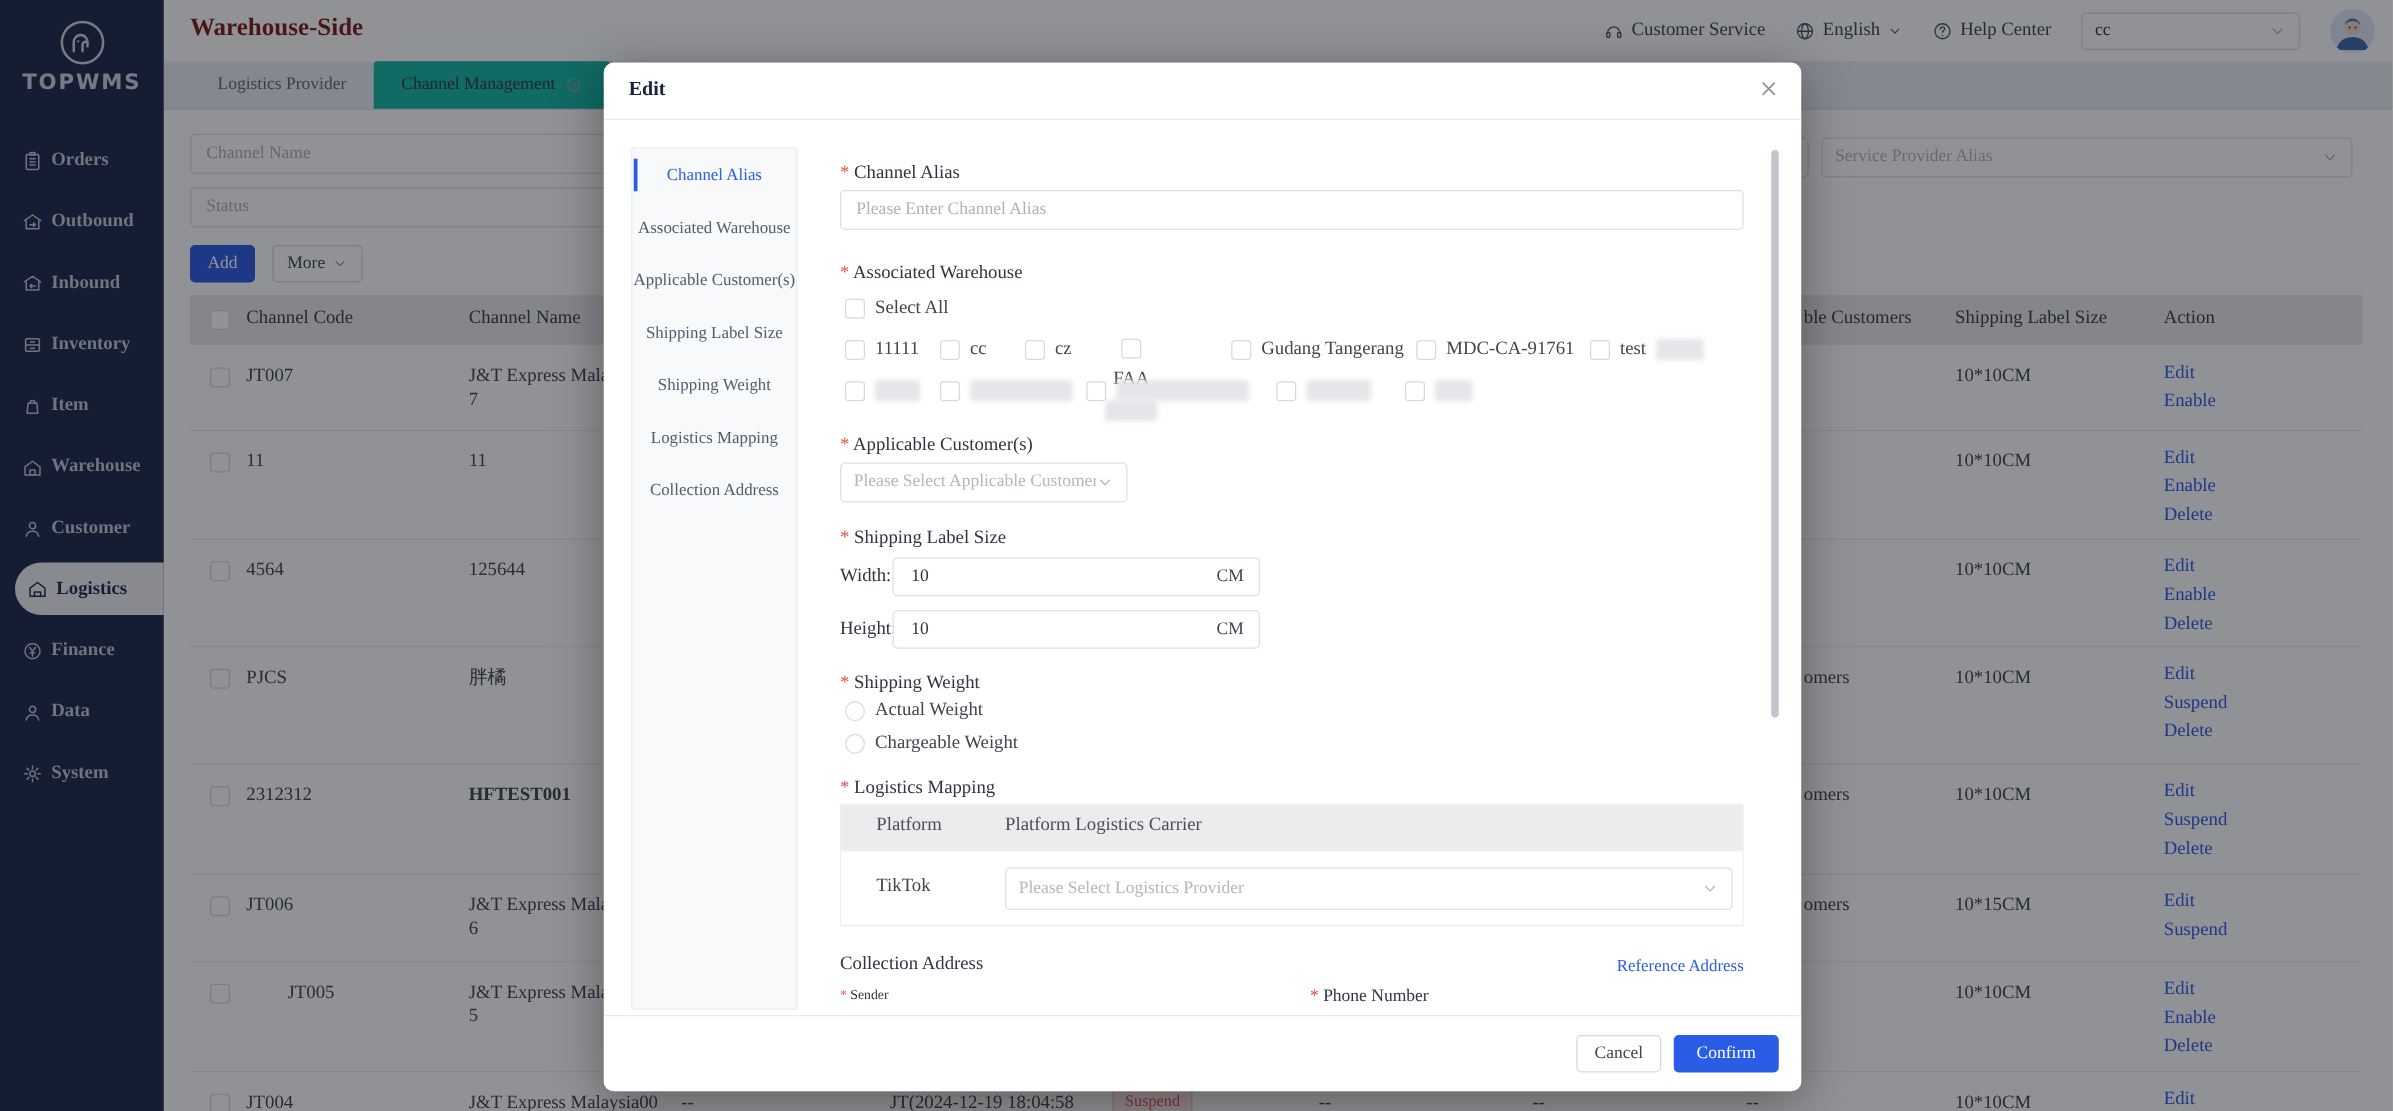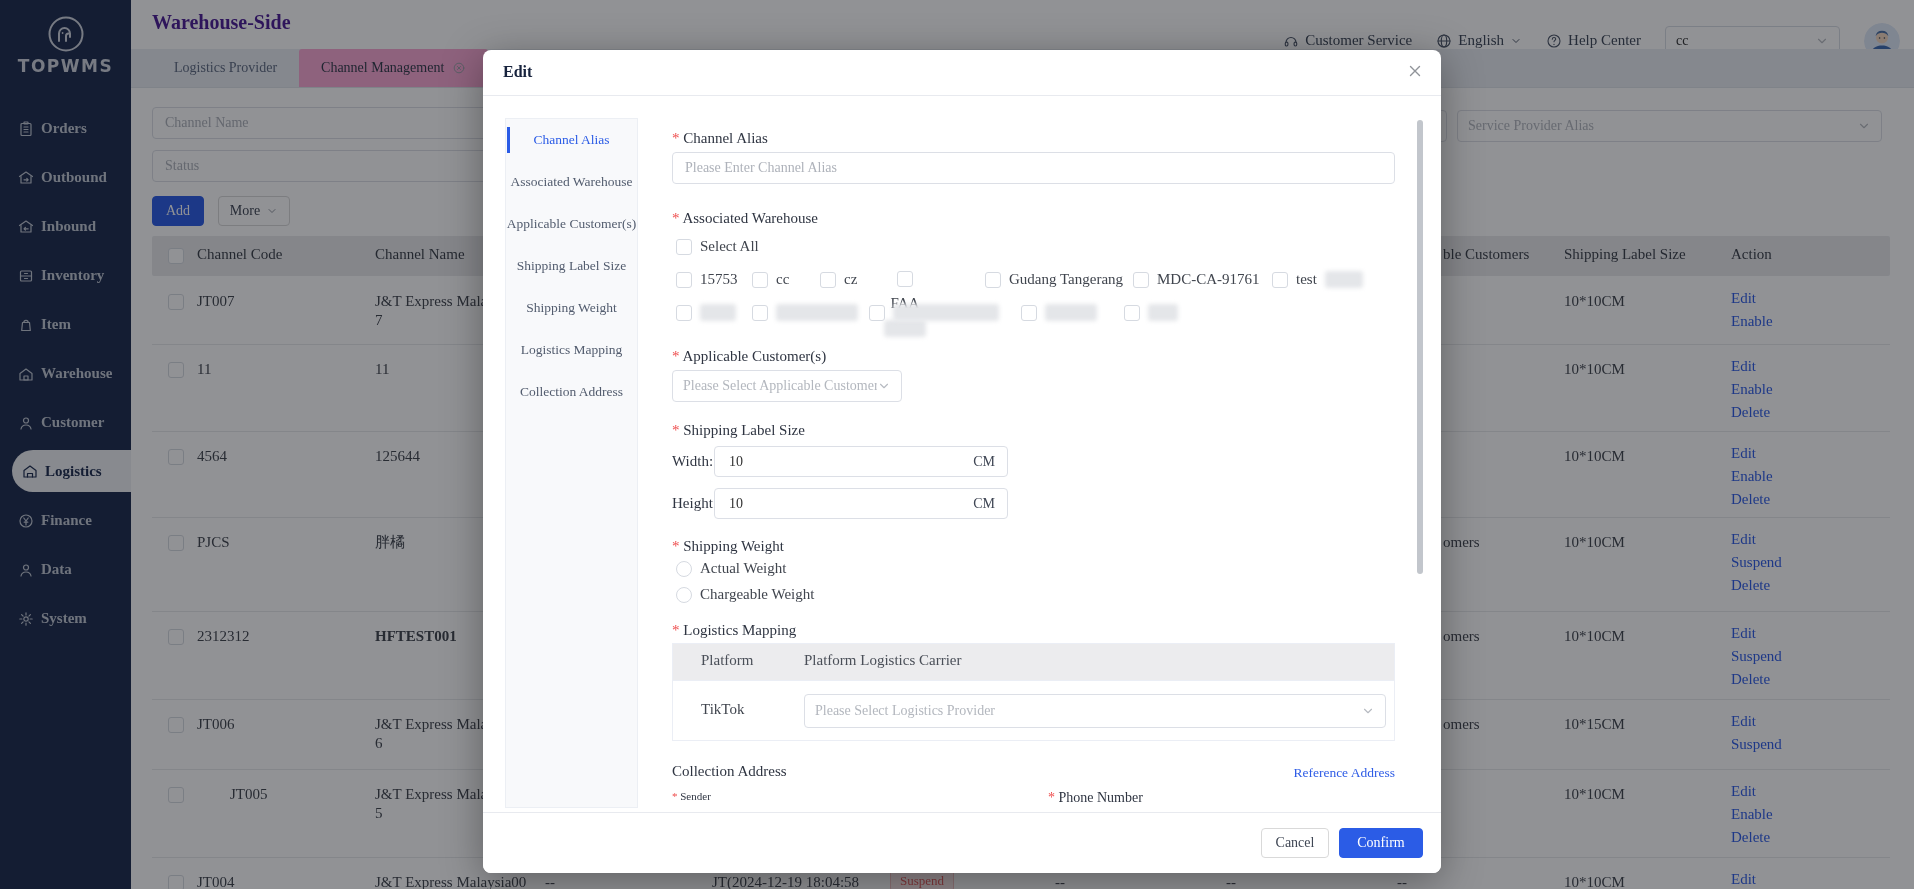--- a/index.html
+++ b/index.html
@@ -19,32 +19,32 @@
          font-size:17px;letter-spacing:1.5px;color:#cfd4de}
   .snav{position:absolute;left:0;top:104px;width:131px}
   .sitem{height:49px;display:flex;align-items:center;padding-left:18px;color:#c2c8d4;cursor:pointer}
   .sitem .slabel{margin-left:7px;font-size:15px;font-weight:700}
   .sitem.active{background:#eef0f4;color:var(--sidebar);margin-left:12px;padding-left:10px;
                 border-radius:21px 0 0 21px;height:42px;margin-top:3px;margin-bottom:4px}
   .sitem svg{flex:none}
 
   
   .topbar{position:absolute;left:131px;top:0;width:1783px;height:49px;background:#fff}
-  .ptitle{position:absolute;left:21px;top:11px;font-size:20px;font-weight:700;color:#4c1d95;margin:0}
-  .topright{position:absolute;right:14px;top:16px;height:49px;display:flex;align-items:center;gap:24px}
+  .ptitle{position:absolute;left:21px;top:11px;font-size:20px;font-weight:700;color:#7f1d1d;margin:0}
+  .topright{position:absolute;right:14px;top:0;height:49px;display:flex;align-items:center;gap:24px}
   .topitem{display:flex;align-items:center;gap:6px;color:#3c4656;font-size:15px;cursor:pointer}
   .acct{width:175px;height:30px;border:1px solid #d8dce3;border-radius:4px;background:#fff;
         display:flex;align-items:center;justify-content:space-between;padding:0 10px;font-size:14px;color:#333;cursor:pointer}
   .avatar{width:36px;height:36px;border-radius:50%;overflow:hidden;flex:none;cursor:pointer}
 
   
   .tabbar{position:absolute;left:131px;top:49px;width:1783px;height:39px;background:#e9edf2;
           display:flex;align-items:stretch;padding-left:21px;border-bottom:1px solid #dfe3e9}
   .tab{display:flex;align-items:center;gap:8px;padding:0 22px;font-size:14px;color:#5f6b82;cursor:pointer}
-  .tab.active{background:#f9a8d4;color:#323a49;border-radius:3px 3px 0 0}
+  .tab.active{background:#14b8a6;color:#323a49;border-radius:3px 3px 0 0}
 
   
   .content{position:absolute;left:131px;top:88px;width:1783px;height:801px;background:#fff}
   .inp{border:1px solid #dcdfe6;border-radius:4px;font-family:"Liberation Serif",serif;font-size:14px;
        padding:0 12px;color:#333;background:#fff;outline:none}
   .inp::placeholder{color:#aeb2ba}
   .sel{border:1px solid #dcdfe6;border-radius:4px;background:#fff;display:flex;align-items:center;
        justify-content:space-between;padding:0 10px;color:#b3b7be;font-size:14px;cursor:pointer}
   .btn{border-radius:4px;font-family:"Liberation Serif",serif;font-size:14px;border:1px solid #d9d9d9;background:#fff;
        color:#3f4654;display:inline-flex;align-items:center;justify-content:center;gap:6px;cursor:pointer}
@@ -481,21 +481,21 @@
       <div class="cbitem" style="left: 337px; top: 221px;">
         <span class="cb"></span>
         <span>cz</span>
       </div>
       <div class="cbitem" style="left: 269px; top: 221px;">
         <span class="cb"></span>
         <span>cc</span>
       </div>
       <div class="cbitem" style="left: 193px; top: 221px;">
         <span class="cb"></span>
-        <span>15753</span>
+        <span>11111</span>
       </div>
     <div id="wh-row2"></div>
       <div class="cbitem" style="left: 641px; top: 254px;">
         <span class="cb"></span>
         <span class="blob" style="width: 30px;"></span>
       </div>
       <div class="cbitem" style="left: 538px; top: 254px;">
         <span class="cb"></span>
         <span class="blob" style="width: 52px;"></span>
       </div>

